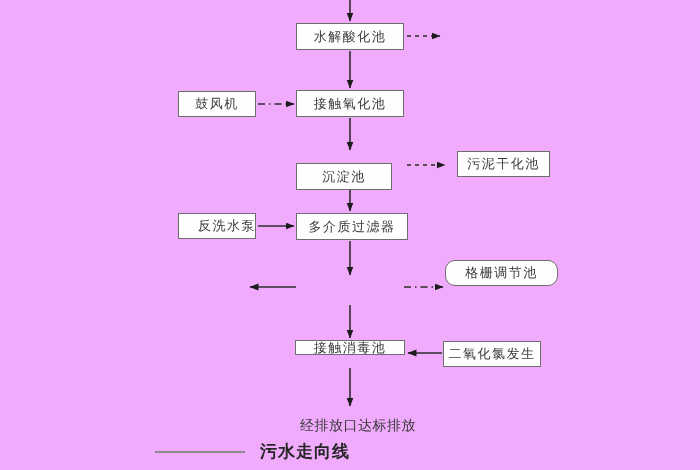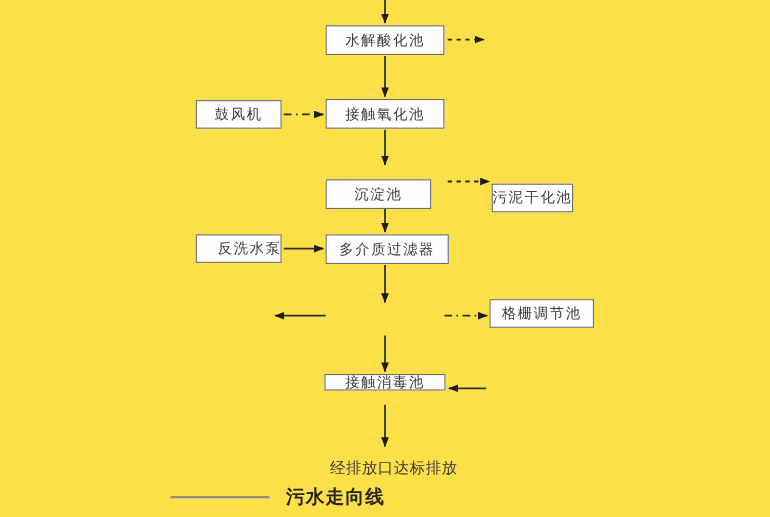--- a/index.html
+++ b/index.html
@@ -4,21 +4,21 @@
 <style>
   html, body {
     margin: 0;
     padding: 0;
     background: #ffffff;
   }
   .canvas {
     position: relative;
     width: 700px;
     height: 470px;
-    background: #fde047;
+    background: #f0abfc;
     overflow: hidden;
     font-family: Liberation Serif, serif;
   }
   svg.edges {
     position: absolute;
     left: 0;
     top: 0;
     width: 700px;
     height: 470px;
   }
@@ -38,23 +38,23 @@
   }
   
   .n-hydrolysis   { left:296px; top:23px;  width:108px; height:27px; }
   .n-coxidation   { left:296px; top:90px;  width:108px; height:27px; }
   .n-sediment     { left:296px; top:163px; width:96px; height:27px; }
   .n-filter       { left:296px; top:213px; width:112px; height:27px; }
   .n-clearwater   { left:297px; top:277px; width:106px; height:27px; }
   .n-disinfect    { left:295px; top:340px; width:110px; height:15px; }
   
   .n-blower       { left:178px; top:91px;  width:78px;  height:26px; }
-  .n-sludge       { left:447px; top:151px; width:74px;  height:26px;margin-top:16px; }
+  .n-sludge       { left:457px; top:151px; width:93px;  height:26px; }
   .n-backwash     { left:178px; top:213px; width:78px;  height:26px;padding-left:20px; }
-  .n-grid         { left:445px; top:272px; width:95px;  height:26px; }
+  .n-grid         { left:445px; top:260px; width:113px;  height:26px;border-radius:10px; }
   .n-chlorine     { left:443px; top:341px; width:98px;  height:26px; }
 
   .outlet-text {
     position: absolute;
     left: 300px;
     top: 417px;
     width: 116px;
     color: #3a3a3a;
     font-size: 14px;
     letter-spacing: 0.5px;
@@ -126,20 +126,21 @@
   <div class="node n-hydrolysis">水解酸化池</div>
   <div class="node n-coxidation">接触氧化池</div>
   <div class="node n-sediment">沉淀池</div>
   <div class="node n-filter">多介质过滤器</div>
   <div class="node n-disinfect">接触消毒池</div>
 
   <div class="node n-blower">鼓风机</div>
   <div class="node n-sludge">污泥干化池</div>
   <div class="node n-backwash">反洗水泵</div>
   <div class="node n-grid">格栅调节池</div>
+  <div class="node n-chlorine">二氧化氯发生</div>
 
   <div class="outlet-text">经排放口达标排放</div>
 
   <div class="legend">
     <div class="legend-line"></div>
     <div class="legend-label">污水走向线</div>
   </div>
 
 </div>
 

